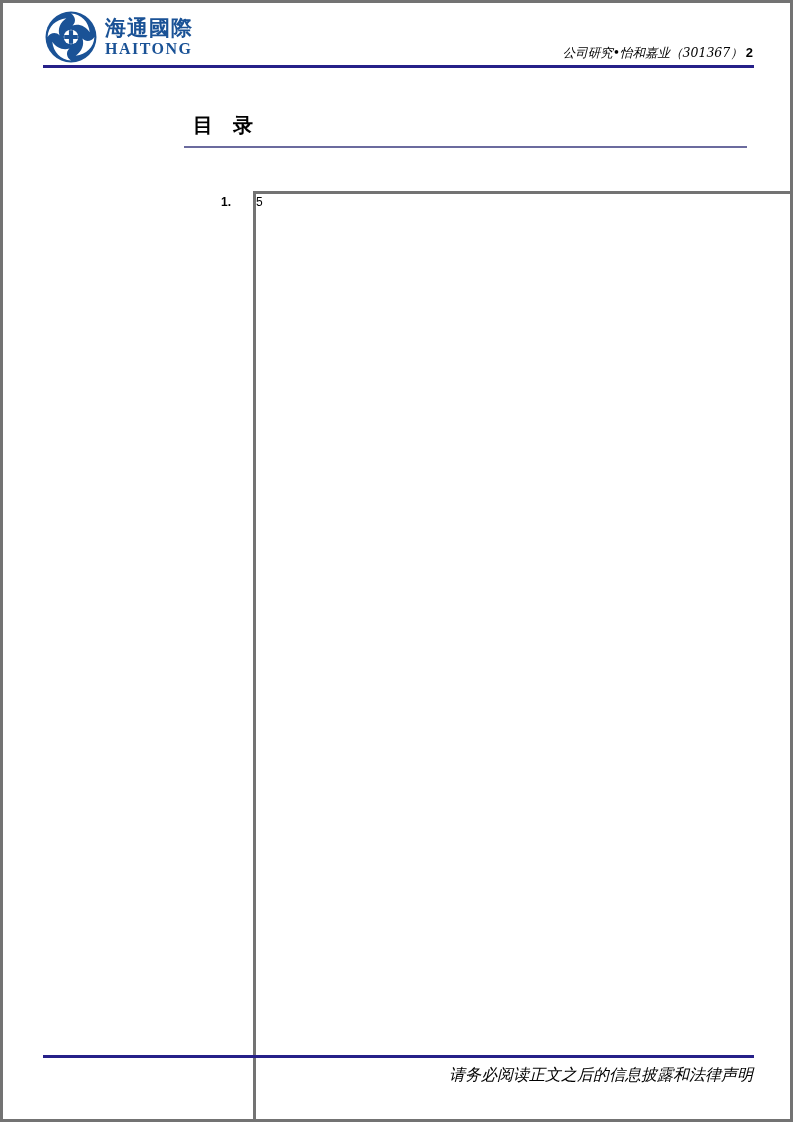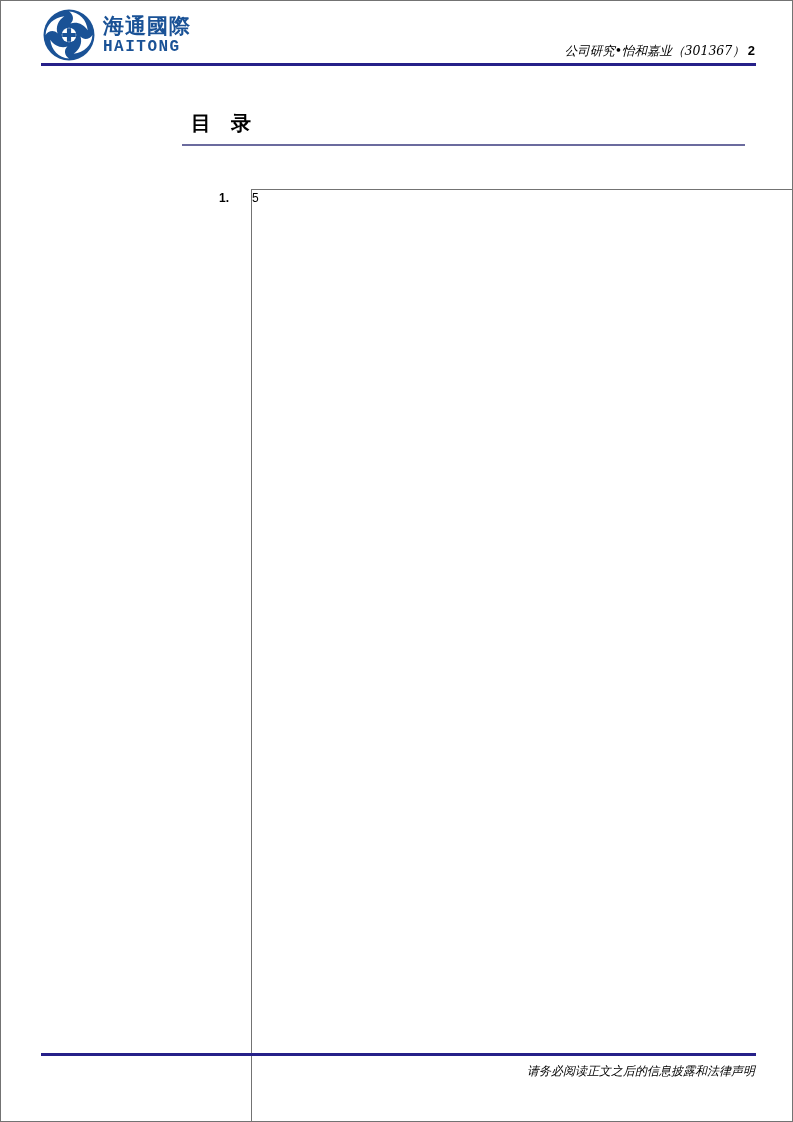--- a/index.html
+++ b/index.html
@@ -1,32 +1,32 @@
 <!DOCTYPE html>
 <html><head>
 <meta charset="utf-8">
 <style>
   html,body { margin:0; padding:0; background:#fff; }
   .page {
     position:relative;
     width:793px; height:1122px;
     background:#ffffff;
     box-sizing:border-box;
-    border:1px solid #737373;
+    border:3px solid #737373;
     font-family:"DejaVu Serif", serif;
     color:#000;
     overflow:hidden;
   }
 
   
   .logo { position:absolute; left:42px; top:8px; display:flex; align-items:center; }
   .logo-mark { width:52px; height:52px; }
   .logo-text { margin-left:8px; color:var(--logo-blue); line-height:1; }
   .logo-cn { font-size:21px; font-weight:bold; font-family:"DejaVu Sans", sans-serif; letter-spacing:1px; }
-  .logo-en { font-size:16px; font-weight:bold; font-family:Liberation Mono, monospace; letter-spacing:1.5px; margin-top:2px; }
+  .logo-en { font-size:16px; font-weight:bold; font-family:Liberation Serif, serif; letter-spacing:1.5px; margin-top:2px; }
   .doc-info {
     position:absolute; right:37px; top:42px;
     font-size:12.5px; font-style:italic;
     text-align:center;
   }
   .doc-info .pgnum { font-style:normal; font-weight:bold; font-family:"Liberation Sans", sans-serif; margin-left:3px; font-size:13px; }
   .header-rule { position:absolute; left:40px; right:36px; top:62px; height:3px; background:var(--rule-navy); }
 
   
   main { position:absolute; left:181px; top:101px; width:563px; }
@@ -46,21 +46,21 @@
   .row .leader::after {
     content:"........................................................................................................................................................................";
     font-family:"Liberation Sans", sans-serif; font-size:12px; letter-spacing:2px; color:#111;
   }
   .row .page { flex:none; font-family:"Liberation Sans", sans-serif; font-size:12px; margin-left:2px; }
 
   
   .footer-rule { position:absolute; left:40px; right:36px; top:1052px; height:3px; background:var(--rule-navy); }
   .footer-disclaimer {
     position:absolute; right:37px; top:1062px;
-    font-size:12px; font-style:italic; text-align:left;
+    font-size:16px; font-style:italic; text-align:left;
   }
 </style>
 </head>
 <body>
 
 <div class="page" style="--logo-blue: #1a5296; --rule-navy: #262089; --rule-purple: #6b6b9e;">
 
   <header>
     <div class="logo">
       <svg class="logo-mark" viewBox="0 0 100 100" aria-hidden="true">

